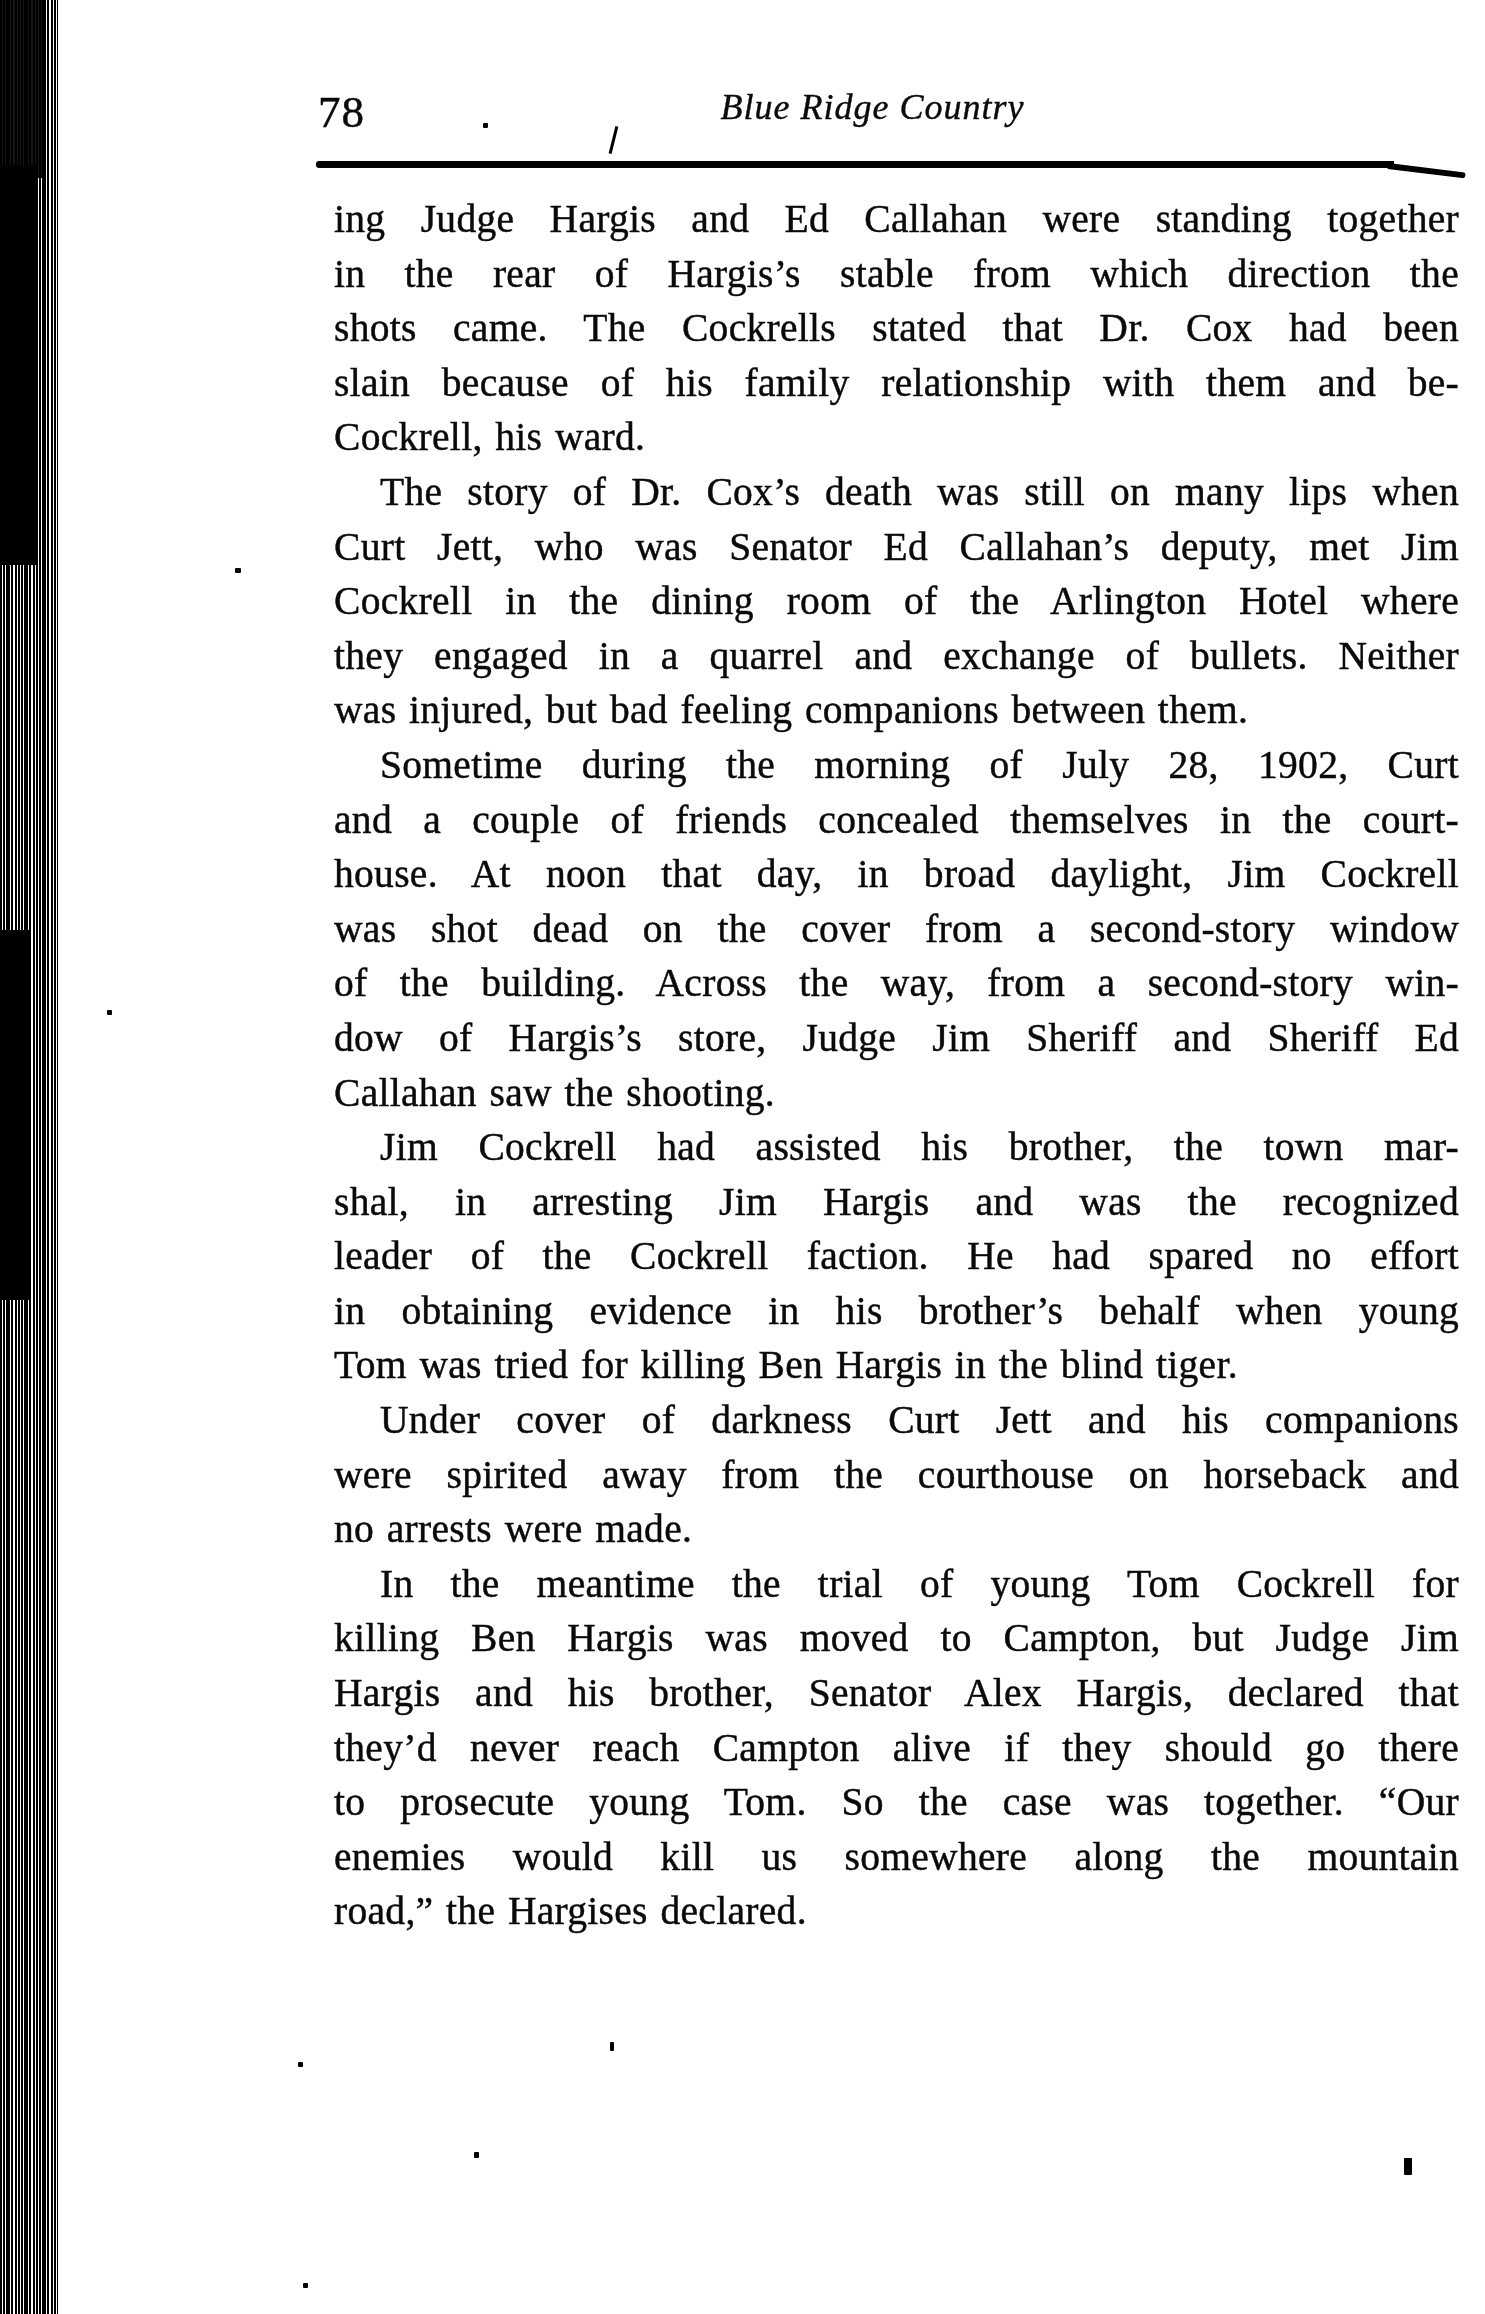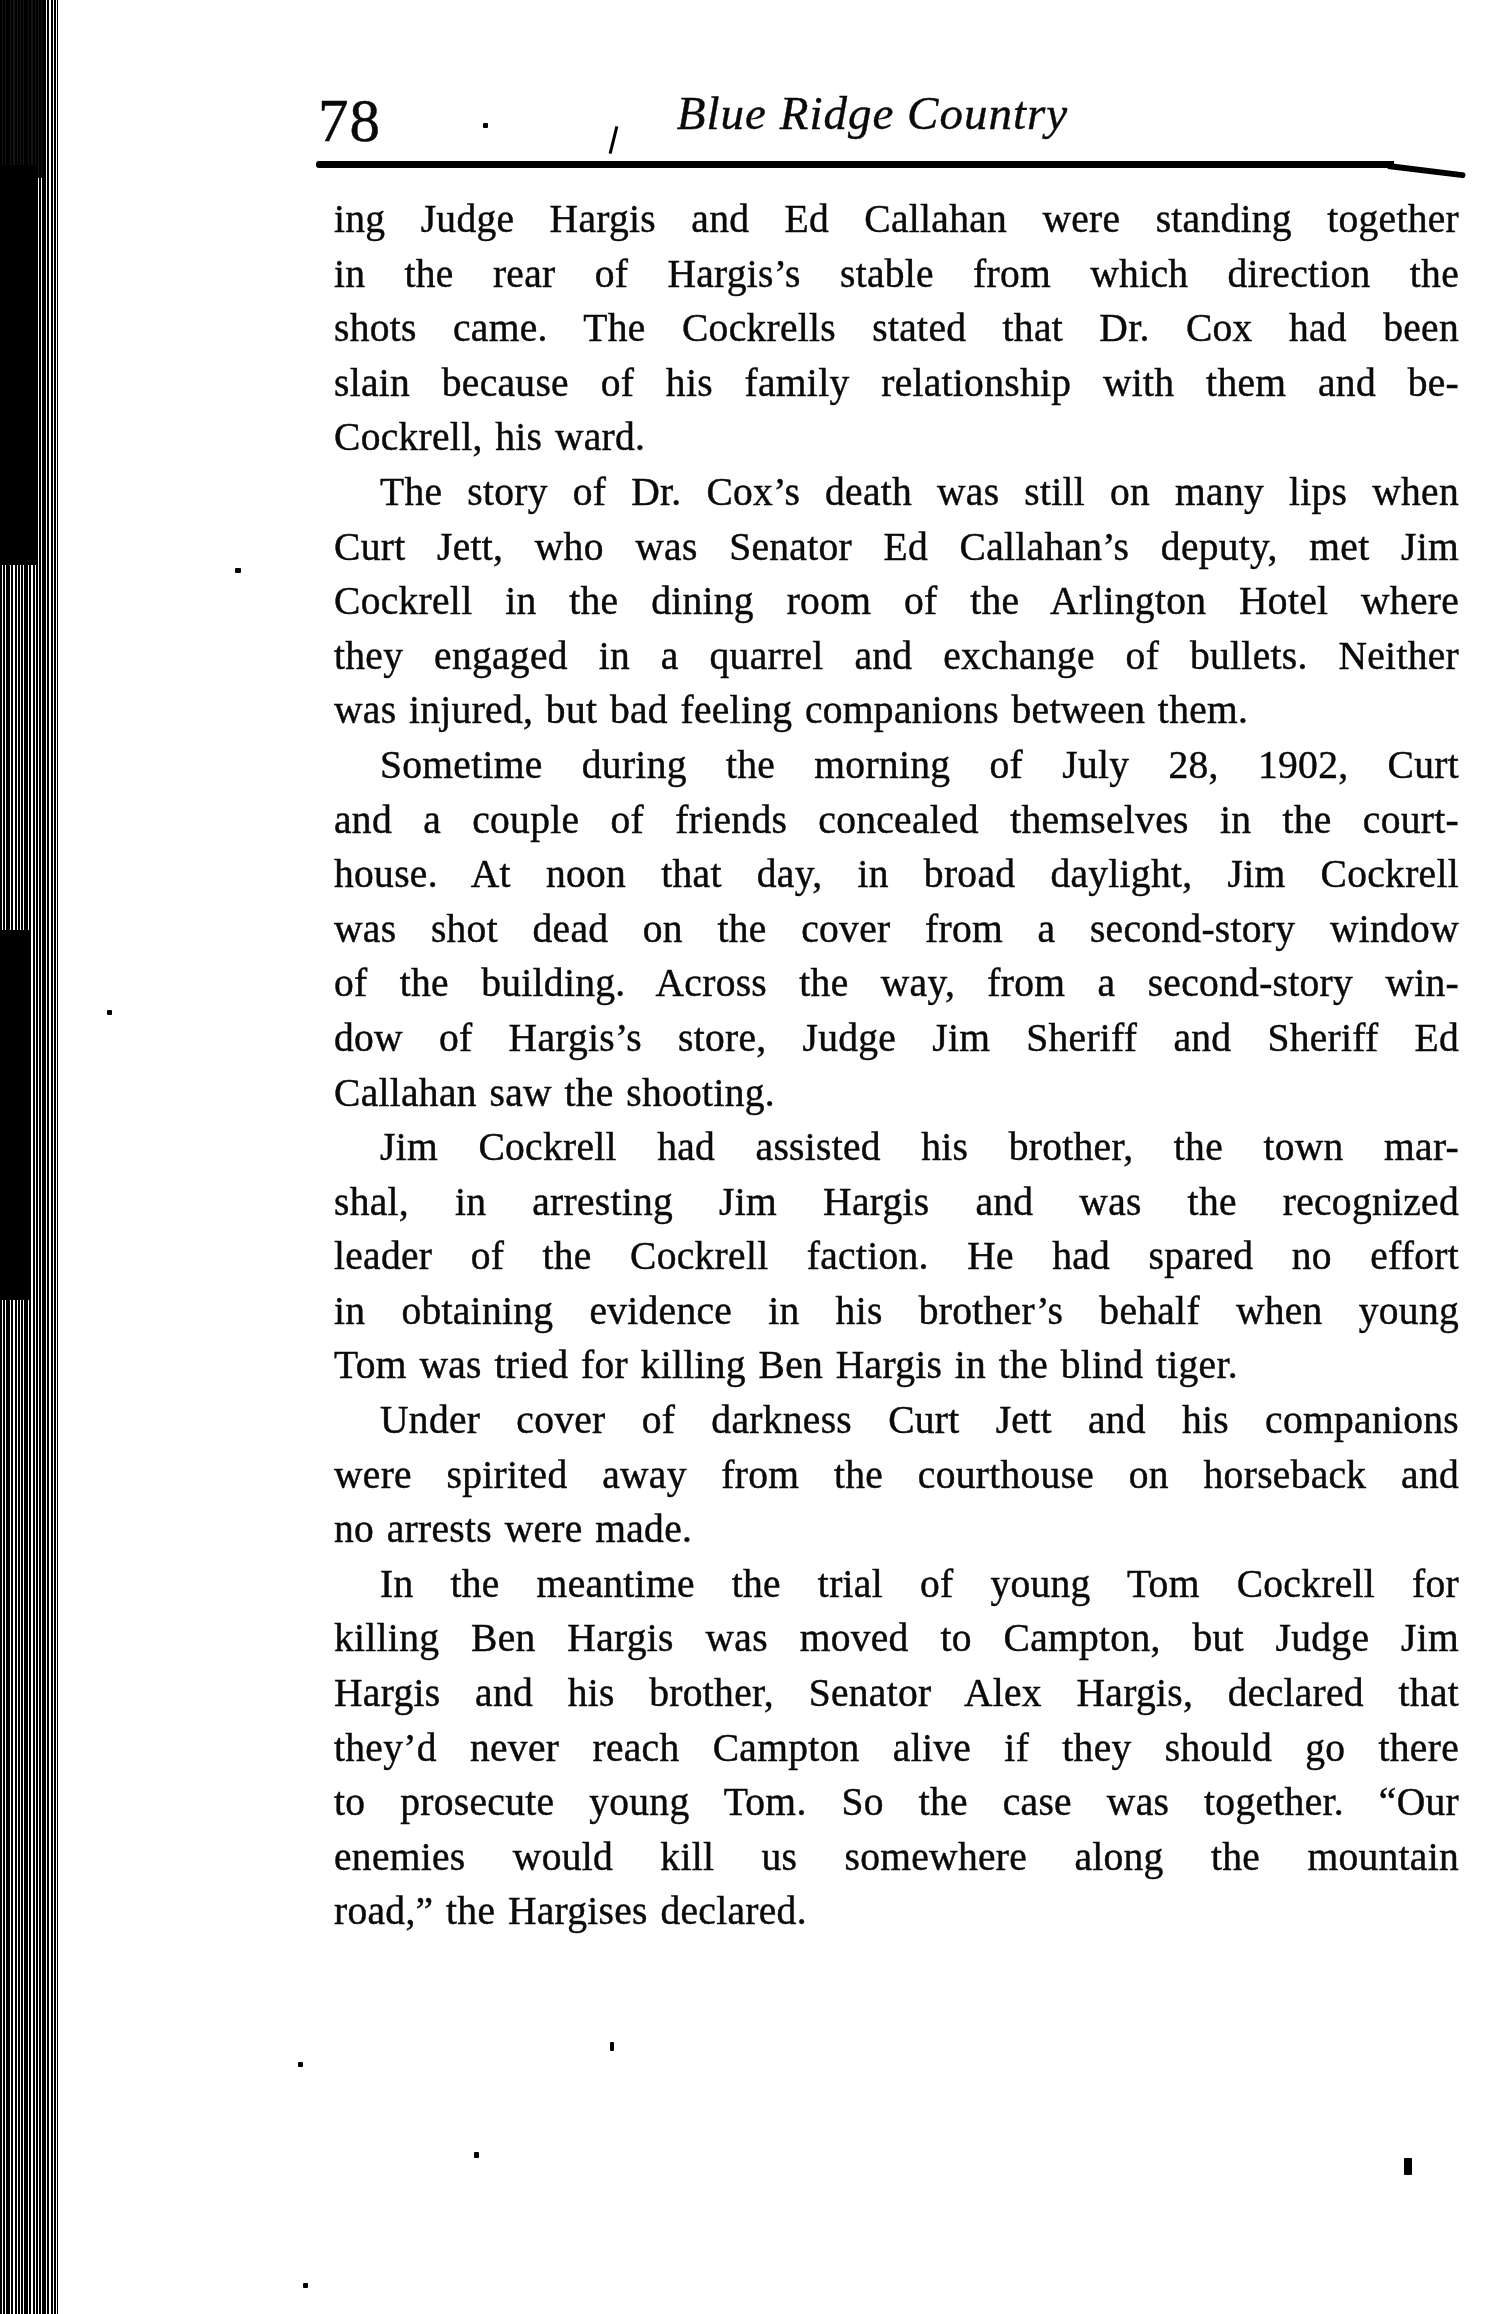--- a/index.html
+++ b/index.html
@@ -41,31 +41,31 @@
 
   
   .running-head {
     position: absolute;
     left: 316px; top: 86px;
     width: 1143px; height: 60px;
   }
   .page-number {
     position: absolute;
     left: 2px; top: 0;
-    font-size: 61px;
+    font-size: 45px;
     letter-spacing: 1px;
     text-align: right;
     -webkit-text-stroke: 0.5px #0a0a0a;
   }
   .running-title {
     position: absolute;
     left: 0; right: 30px; top: 0;
     text-align: center;
     font-style: italic;
-    font-size: 47px;
+    font-size: 36px;
     letter-spacing: 1px;
     -webkit-text-stroke: 0.4px #0a0a0a;
   }
 
   
   .head-rule {
     position: absolute;
     left: 316px; top: 161px;
     width: 1078px; height: 7px;
     background: #000;

